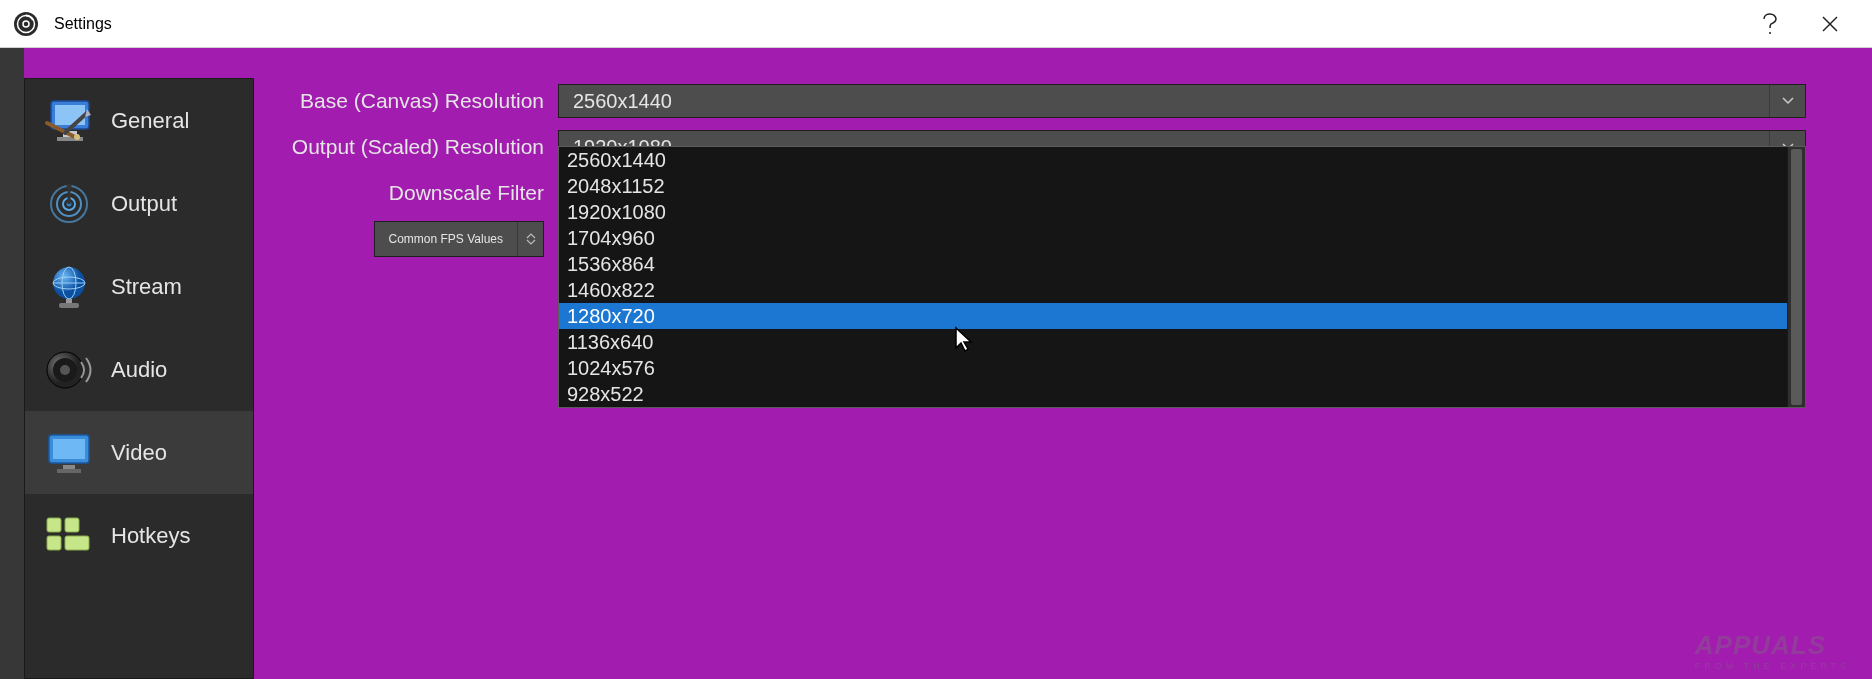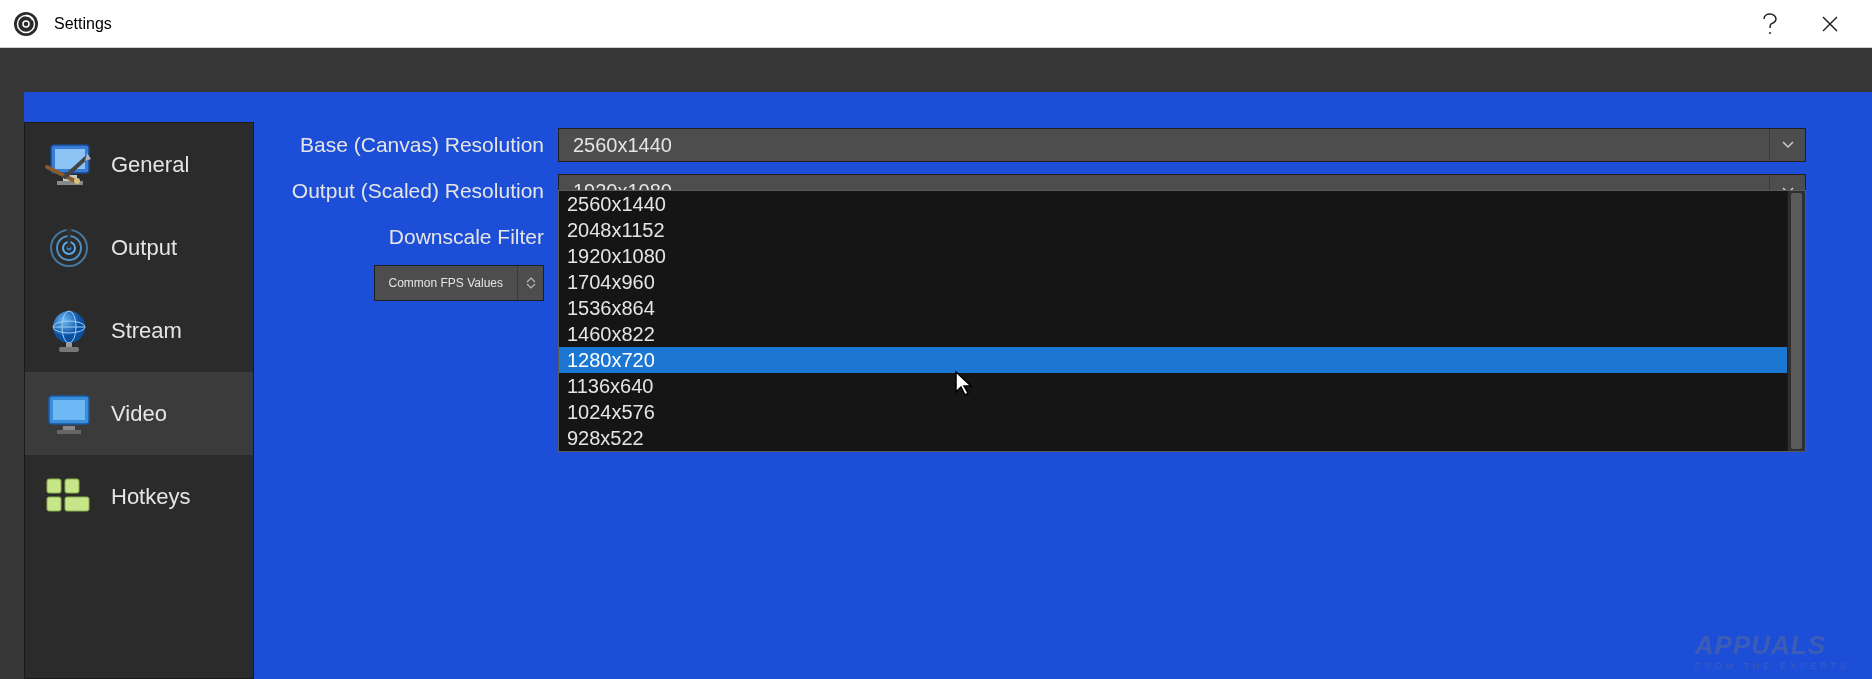--- a/index.html
+++ b/index.html
@@ -48,23 +48,22 @@
       font-size: 22px;
       color: #222;
     }
     
     .content {
       position: absolute;
       top: 48px;
       left: 0;
       right: 0;
       bottom: 0;
-      background: #1d4ed8;
-      display: flex;
-      margin-top: 44px;
+      background: #a21caf;
+      display: flex;
     }
     .gutter {
       width: 24px;
       background: #373737;
     }
     .sidebar {
       width: 230px;
       background: #2b2b2b;
       margin-top: 30px;
       display: flex;
@@ -315,20 +314,38 @@
           <ellipse cx="28" cy="20" rx="16" ry="6" fill="none" stroke="#9dd0f8" stroke-width="1"></ellipse>
           <ellipse cx="28" cy="20" rx="7" ry="16" fill="none" stroke="#9dd0f8" stroke-width="1"></ellipse>
           <line x1="12" y1="20" x2="44" y2="20" stroke="#9dd0f8" stroke-width="1"></line>
           <rect x="25" y="36" width="6" height="4" fill="#999"></rect>
           <rect x="18" y="40" width="20" height="5" rx="2" fill="#777"></rect>
         </svg>
       </div>
       <span class="sidebar-label">Stream</span>
     </div>
 
+    <div class="sidebar-item">
+      <div class="sidebar-icon">
+        <svg width="56" height="48" viewBox="0 0 56 48">
+          <defs>
+            <radialGradient id="spk" cx="35%" cy="35%">
+              <stop offset="0%" stop-color="#777"></stop>
+              <stop offset="100%" stop-color="#222"></stop>
+            </radialGradient>
+          </defs>
+          <ellipse cx="24" cy="24" rx="18" ry="18" fill="url(#spk)" stroke="#000" stroke-width="1"></ellipse>
+          <ellipse cx="24" cy="24" rx="12" ry="12" fill="#1a1a1a"></ellipse>
+          <ellipse cx="24" cy="24" rx="5" ry="5" fill="#555"></ellipse>
+          <path d="M 40 16 Q 46 24 40 32" fill="none" stroke="#999" stroke-width="2"></path>
+          <path d="M 45 12 Q 54 24 45 36" fill="none" stroke="#999" stroke-width="2"></path>
+        </svg>
+      </div>
+      <span class="sidebar-label">Audio</span>
+    </div>
 
     <div class="sidebar-item selected">
       <div class="sidebar-icon">
         <svg width="56" height="48" viewBox="0 0 56 48">
           <rect x="8" y="6" width="40" height="28" rx="3" fill="#3a8dd8" stroke="#1a5aa2" stroke-width="1.5"></rect>
           <rect x="12" y="10" width="32" height="20" fill="#6db8f5"></rect>
           <rect x="22" y="36" width="12" height="4" fill="#888"></rect>
           <rect x="16" y="40" width="24" height="4" fill="#666"></rect>
         </svg>
       </div>

